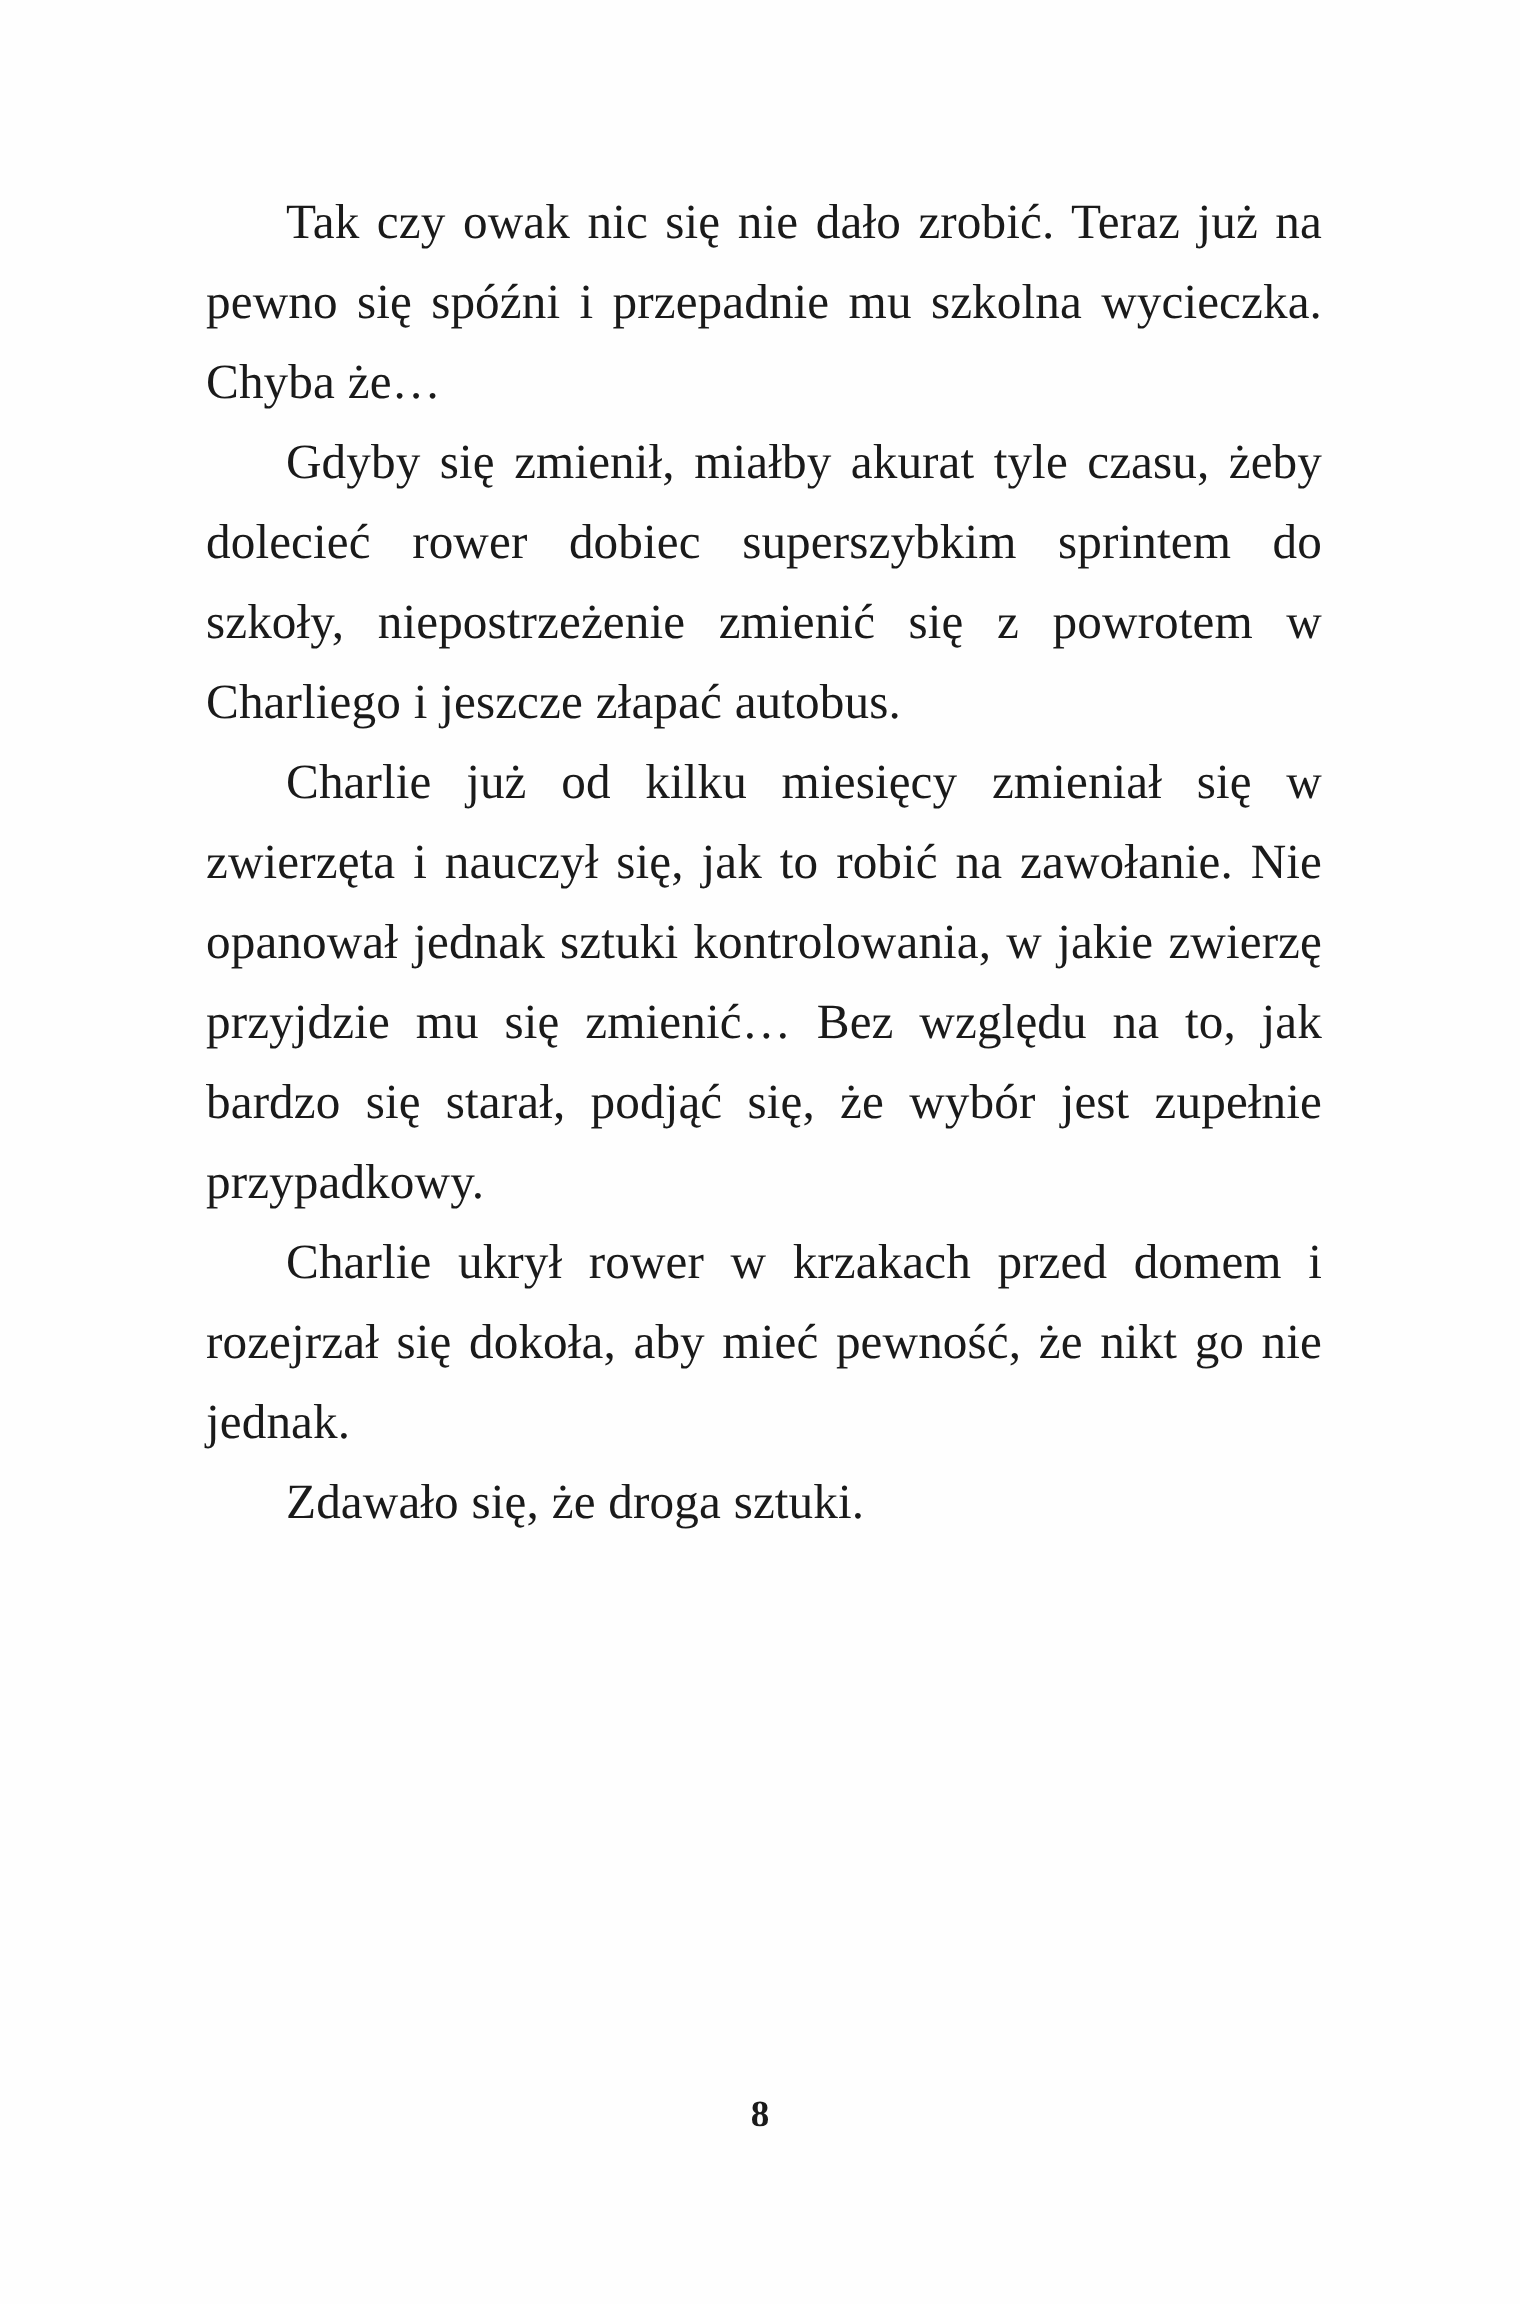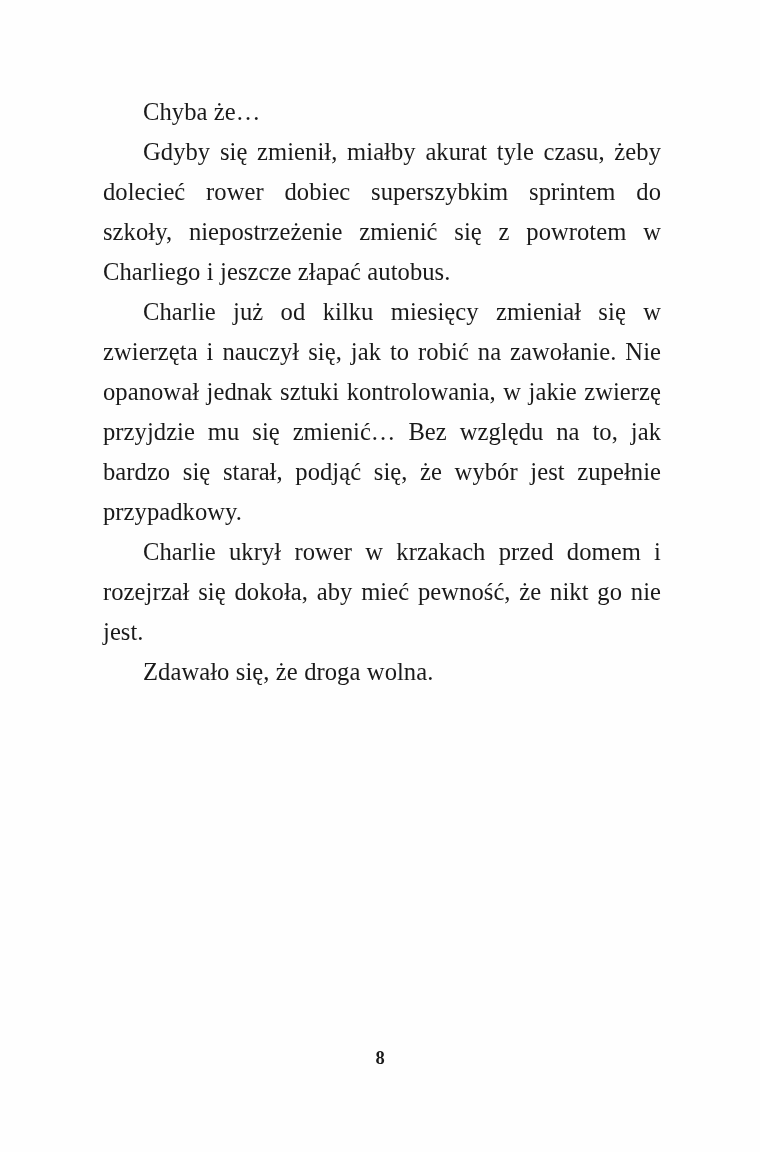--- a/index.html
+++ b/index.html
@@ -60,22 +60,22 @@
     line-height: 24px;
     color: #1a1a1a;
   }
 </style>
 </head>
 <body>
 
 <div class="page">
 
   <div class="text-block">
-    <p class="para">Chyba że…</p>
+    <p class="para">Tak czy owak nic się nie dało zrobić. Teraz już na pewno się spóźni i przepadnie mu szkolna wycieczka. Chyba że…</p>
     <p class="para">Gdyby się zmienił, miałby akurat tyle czasu, żeby dolecieć rower dobiec superszybkim sprintem do szkoły, niepostrzeżenie zmienić się z powrotem w Charliego i jeszcze złapać autobus.</p>
     <p class="para">Charlie już od kilku miesięcy zmieniał się w zwierzęta i nauczył się, jak to robić na zawołanie. Nie opanował jednak sztuki kontrolowania, w jakie zwierzę przyjdzie mu się zmienić… Bez względu na to, jak bardzo się starał, podjąć się, że wybór jest zupełnie przypadkowy.</p>
-    <p class="para">Charlie ukrył rower w krzakach przed domem i rozejrzał się dokoła, aby mieć pewność, że nikt go nie jest.</p>
-    <p class="para">Zdawało się, że droga wolna.</p>
+    <p class="para">Charlie ukrył rower w krzakach przed domem i rozejrzał się dokoła, aby mieć pewność, że nikt go nie jednak.</p>
+    <p class="para">Zdawało się, że droga sztuki.</p>
   </div>
 
   <div class="page-number">8</div>
 
 </div>
 
 </body></html>

